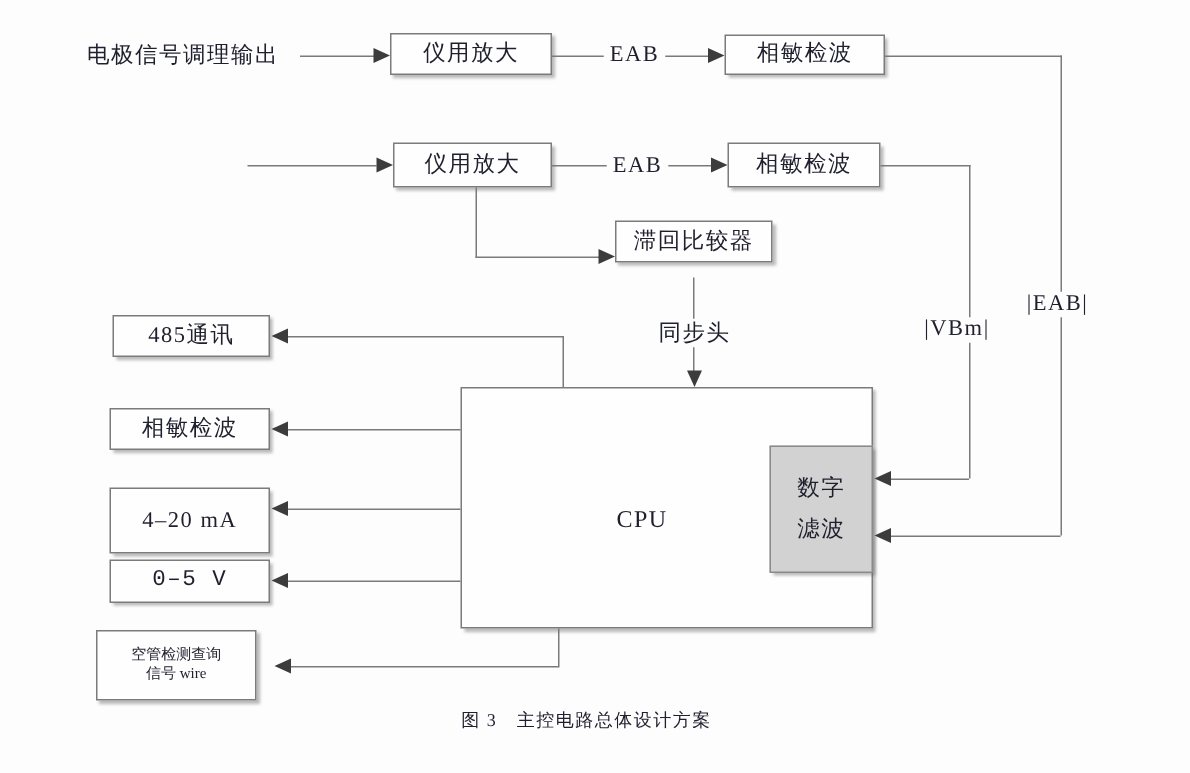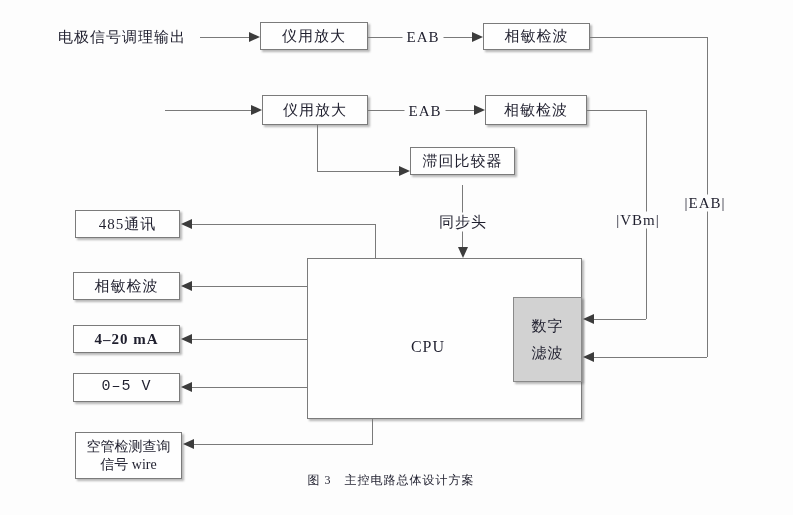--- a/index.html
+++ b/index.html
@@ -48,27 +48,27 @@
   <div class="box" style="left:410px;top:147px;width:105px;height:28px;">
     <span>滞回比较器</span>
   </div>
 
   <div class="box" style="left:75px;top:210px;width:105px;height:28px;">
     <span>485通讯</span>
   </div>
   <div class="box" style="left:73px;top:272px;width:107px;height:28px;">
     <span>相敏检波</span>
   </div>
-  <div class="box" style="left:73px;top:325px;width:107px;height:28px;font-weight:bold;">
+  <div class="box" style="left:73px;top:325px;width:107px;height:44px;">
     <span>4–20 mA</span>
   </div>
   <div class="box" style="left:73px;top:373px;width:107px;height:29px;font-family:Liberation Mono, monospace;">
     <span>0–5 V</span>
   </div>
-  <div class="box" style="left:75px;top:420px;width:107px;height:47px;font-size:14px;letter-spacing:0;margin-top:12px;">
+  <div class="box" style="left:64px;top:420px;width:107px;height:47px;font-size:10px;letter-spacing:0;">
     <span>空管检测查询</span>
     <span>信号 wire</span>
   </div>
 
   <div class="box" style="left:307px;top:258px;width:275px;height:161px;"></div>
   <div class="lbl" style="left:428px;top:347px;font-size:16px;">CPU</div>
 
   <div class="box gray" style="left:513px;top:297px;width:69px;height:85px;">
     <span>数字</span>
     <span style="margin-top:8px;">滤波</span>

